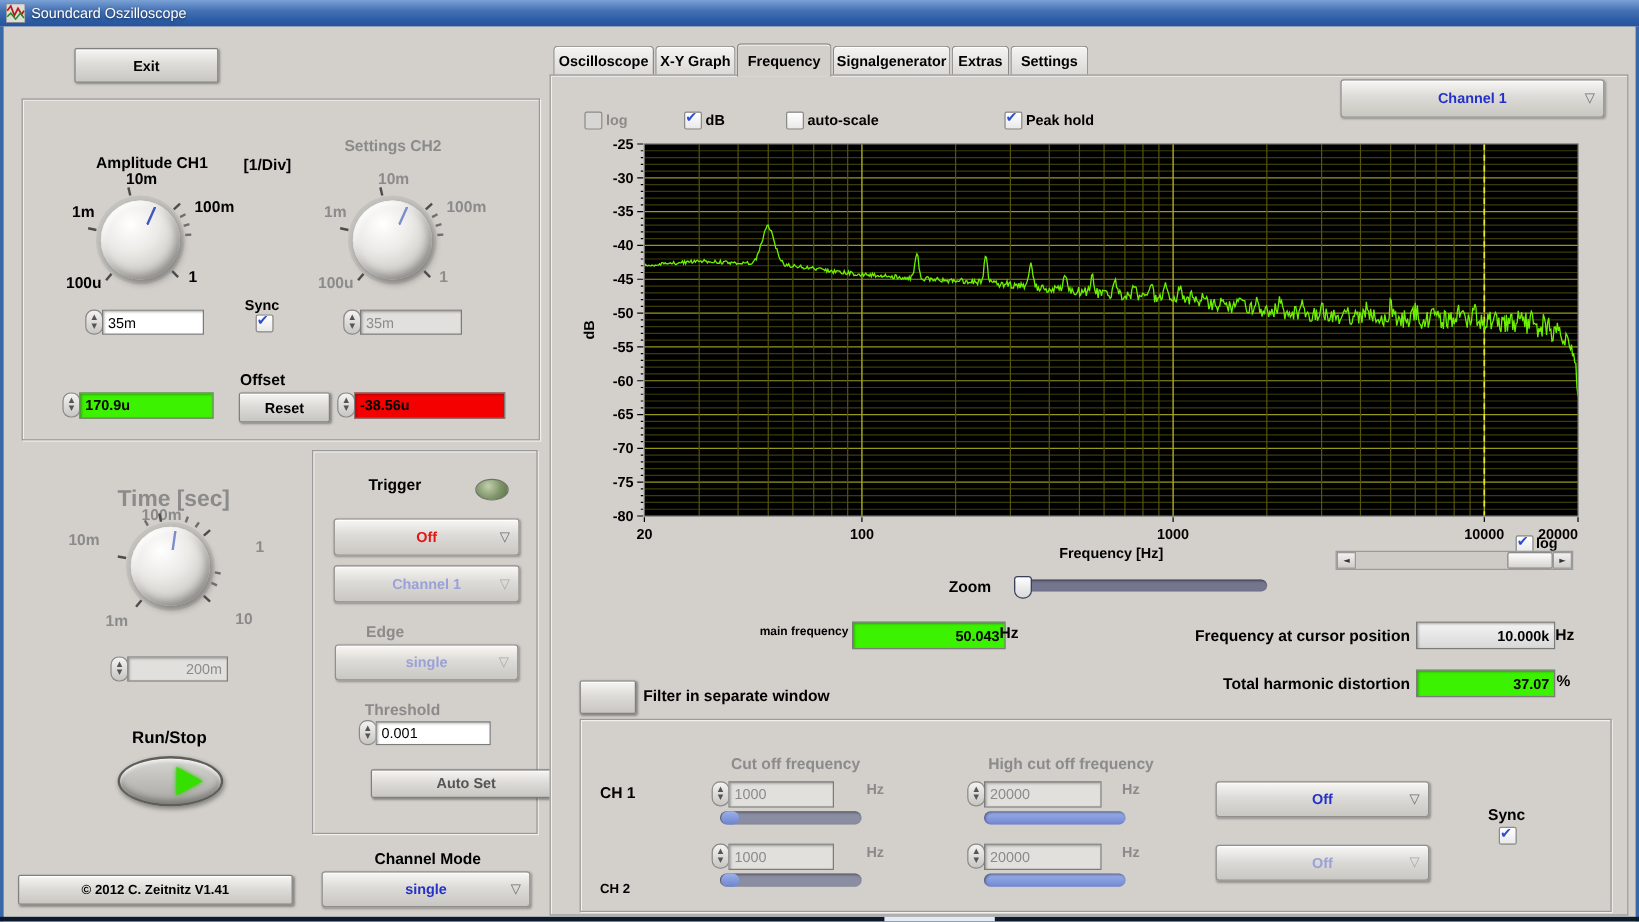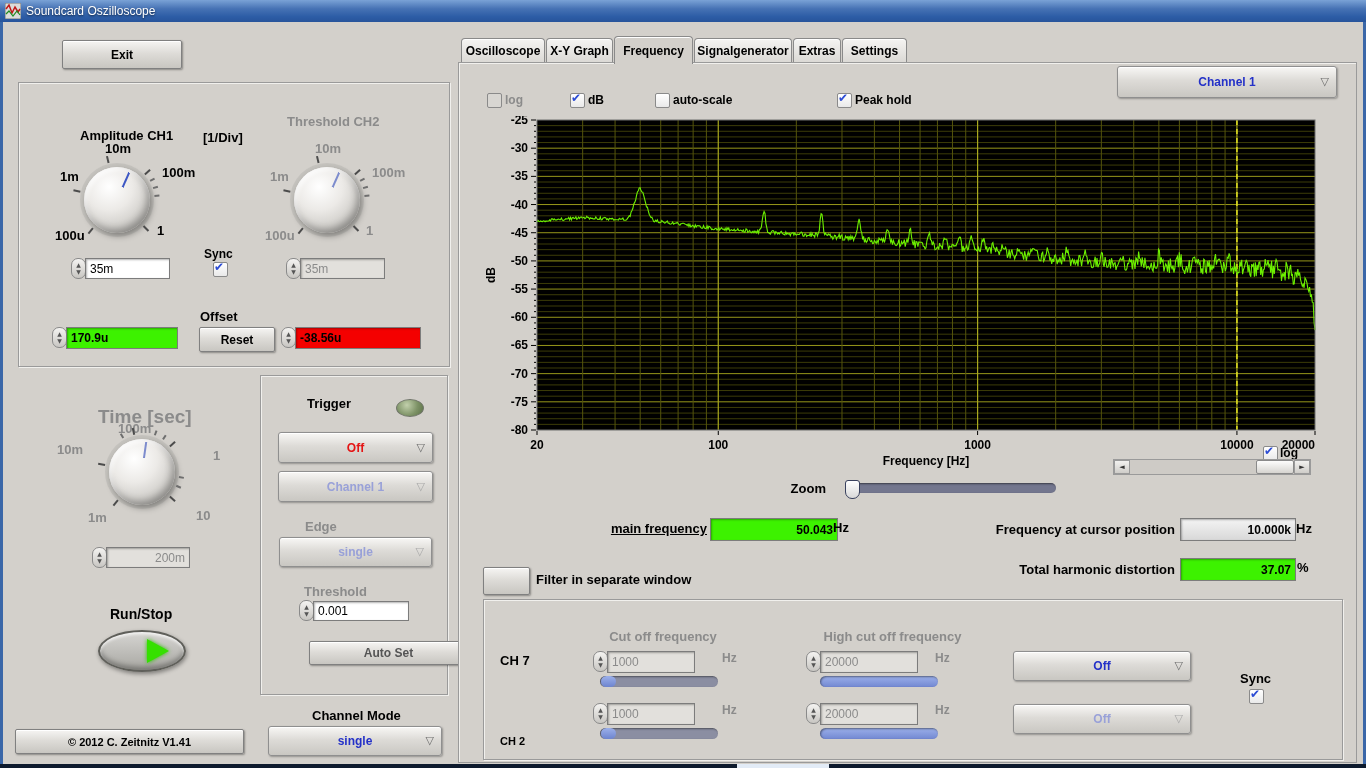--- a/index.html
+++ b/index.html
@@ -105,21 +105,21 @@
 <div class="taskbar"></div>
 <div class="task-light"></div>
 
 <div class="btn" style="left:62px;top:40px;width:118px;height:27px;">
     <span>Exit</span>
   </div>
 
 <div class="grp" style="left:18px;top:82px;width:430px;height:283px;"></div>
 <div class="lb" style="left:80px;top:128px;font-size:13px;">Amplitude CH1</div>
 <div class="lb" style="left:203px;top:130px;font-size:13px;">[1/Div]</div>
-<div class="lb gy" style="left:287px;top:114px;font-size:13px;">Threshold CH2</div>
+<div class="lb gy" style="left:287px;top:114px;font-size:13px;">Settings CH2</div>
 
 <div class="knob" style="left:84px;top:167px;">
   <div class="tick" style="transform:rotate(-140deg) translateY(-41px)"></div>
   <div class="tick" style="transform:rotate(-78deg) translateY(-41px)"></div>
   <div class="tick" style="transform:rotate(-13deg) translateY(-41px)"></div>
   <div class="tick" style="transform:rotate(48deg) translateY(-41px)"></div>
   <div class="tick" style="transform:rotate(135deg) translateY(-41px)"></div>
   <div class="tick mn" style="transform:rotate(62deg) translateY(-40px)"></div>
   <div class="tick mn" style="transform:rotate(74deg) translateY(-40px)"></div>
   <div class="tick mn" style="transform:rotate(86deg) translateY(-40px)"></div>
@@ -457,21 +457,21 @@
   <div style="flex:1;position:relative;">
       <div class="sthumb"></div>
     </div>
   <div class="sarrow">►</div>
 </div>
 
 <div class="lb" style="right:540px;top:481px;font-size:13px;z-index:7;">Zoom</div>
 <div class="ztrack" style="left:845px;top:483px;width:211px;z-index:7;"></div>
 <div class="zthumb" style="left:845px;top:480px;z-index:8;"></div>
 
-<div class="lb" style="right:659px;top:521px;font-size:13px;z-index:7;text-decoration:underline;">main frequency</div>
+<div class="lb" style="right:659px;top:521px;font-size:10px;z-index:7;">main frequency</div>
 <div class="fld greenf rt" style="left:710px;top:518px;width:118px;height:21px;z-index:7;">
     <span>50.043</span>
   </div>
 <div class="lb" style="left:833px;top:520px;font-size:13px;z-index:7;">Hz</div>
 
 <div class="lb" style="right:191px;top:522px;font-size:13px;z-index:7;">Frequency at cursor position</div>
 <div class="fld grayf rt" style="left:1180px;top:518px;width:106px;height:21px;z-index:7;">
     <span>10.000k</span>
   </div>
 <div class="lb" style="left:1296px;top:521px;font-size:13px;z-index:7;">Hz</div>
@@ -480,21 +480,21 @@
 <div class="lb" style="left:536px;top:572px;font-size:13px;z-index:7;">Filter in separate window</div>
 <div class="lb" style="right:191px;top:562px;font-size:13px;z-index:7;">Total harmonic distortion</div>
 <div class="fld greenf rt" style="left:1180px;top:558px;width:106px;height:21px;z-index:7;">
     <span>37.07</span>
   </div>
 <div class="lb" style="left:1297px;top:560px;font-size:13px;z-index:7;">%</div>
 
 <div class="grp" style="left:483px;top:599px;width:858px;height:159px;z-index:6;"></div>
 <div class="lb gy" style="left:593px;top:629px;width:140px;text-align:center;font-size:13px;z-index:7;">Cut off frequency</div>
 <div class="lb gy" style="left:800px;top:629px;width:185px;text-align:center;font-size:13px;z-index:7;">High cut off frequency</div>
-<div class="lb" style="left:500px;top:653px;font-size:13px;z-index:7;">CH 7</div>
+<div class="lb" style="left:500px;top:653px;font-size:13px;z-index:7;">CH 1</div>
 <div class="lb" style="left:500px;top:735px;font-size:11px;z-index:7;">CH 2</div>
 
 <div class="spin" style="left:593px;top:651px;z-index:7;">
   <span>▲</span>
   <span>▼</span>
   </div>
 <div class="fld dis" style="left:607px;top:651px;width:78px;height:20px;z-index:7;">
     <span>1000</span>
   </div>
 <div class="lb gy" style="left:722px;top:651px;z-index:7;">Hz</div>

